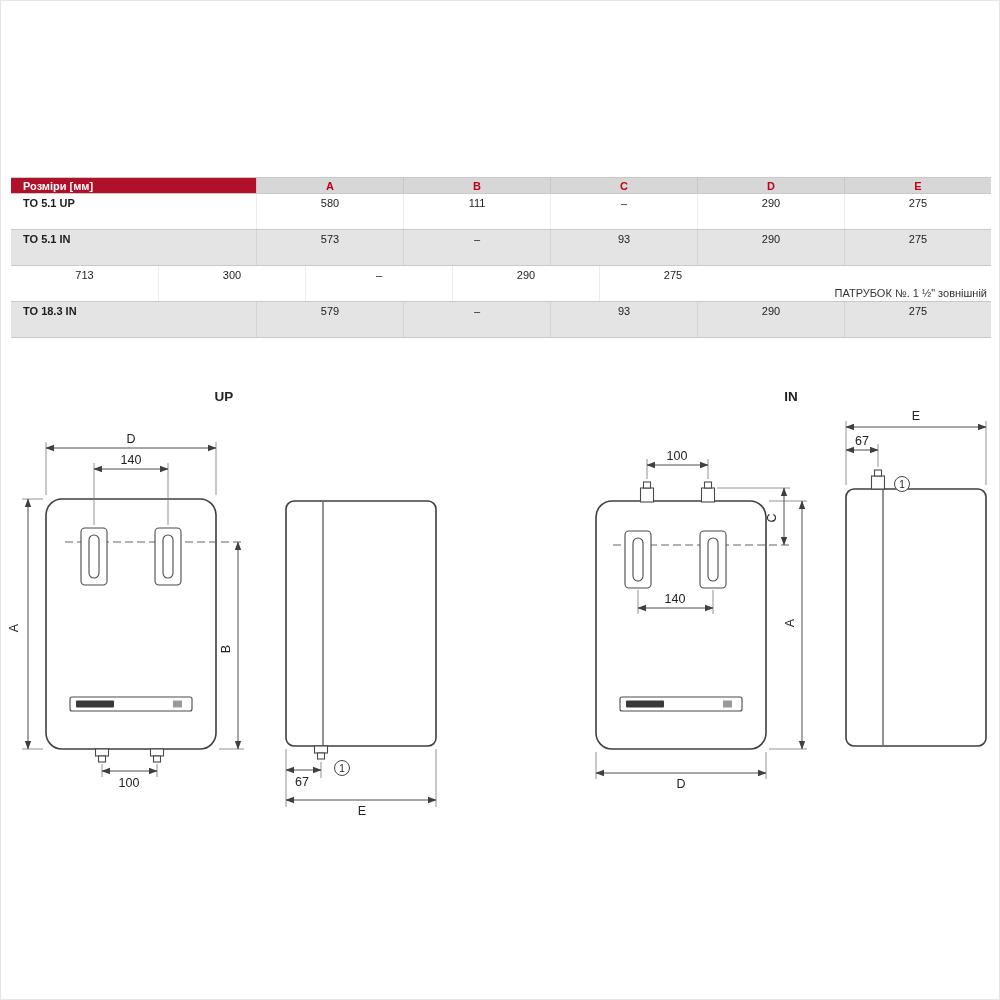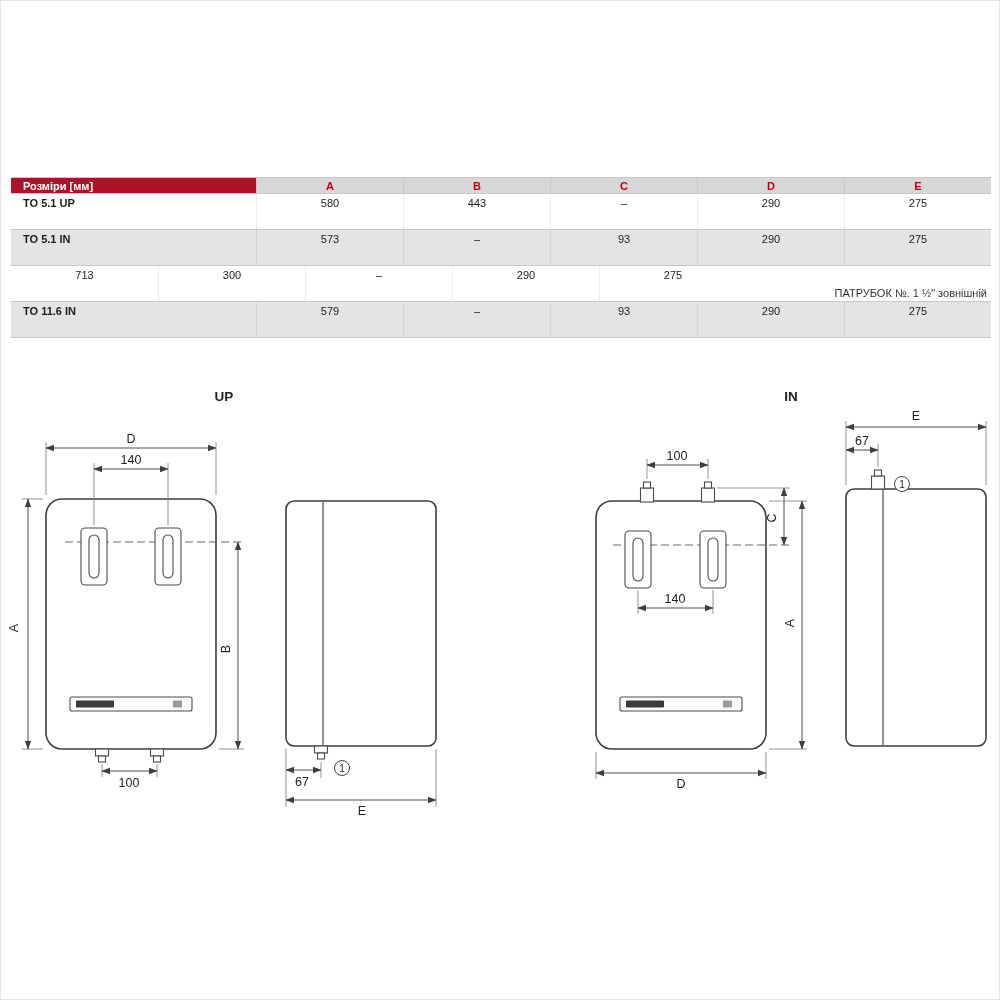--- a/index.html
+++ b/index.html
@@ -45,21 +45,21 @@
       <div class="cell">A</div>
       <div class="cell">B</div>
       <div class="cell">C</div>
       <div class="cell">D</div>
       <div class="cell">E</div>
     </div>
 
     <div class="trow odd">
       <div class="cell model-cell">TO 5.1 UP</div>
       <div class="cell">580</div>
-      <div class="cell">443</div>
+      <div class="cell">111</div>
       <div class="cell">–</div>
       <div class="cell">290</div>
       <div class="cell">275</div>
     </div>
 
     <div class="trow even">
       <div class="cell model-cell">TO 5.1 IN</div>
       <div class="cell">573</div>
       <div class="cell">–</div>
       <div class="cell">93</div>
@@ -69,21 +69,21 @@
 
     <div class="trow odd">
       <div class="cell">713</div>
       <div class="cell">300</div>
       <div class="cell">–</div>
       <div class="cell">290</div>
       <div class="cell">275</div>
     </div>
 
     <div class="trow even">
-      <div class="cell model-cell">TO 11.6 IN</div>
+      <div class="cell model-cell">TO 18.3 IN</div>
       <div class="cell">579</div>
       <div class="cell">–</div>
       <div class="cell">93</div>
       <div class="cell">290</div>
       <div class="cell">275</div>
     </div>
   </div>
 
   <div class="note">ПАТРУБОК №. 1 ½" зовнішній</div>
 

